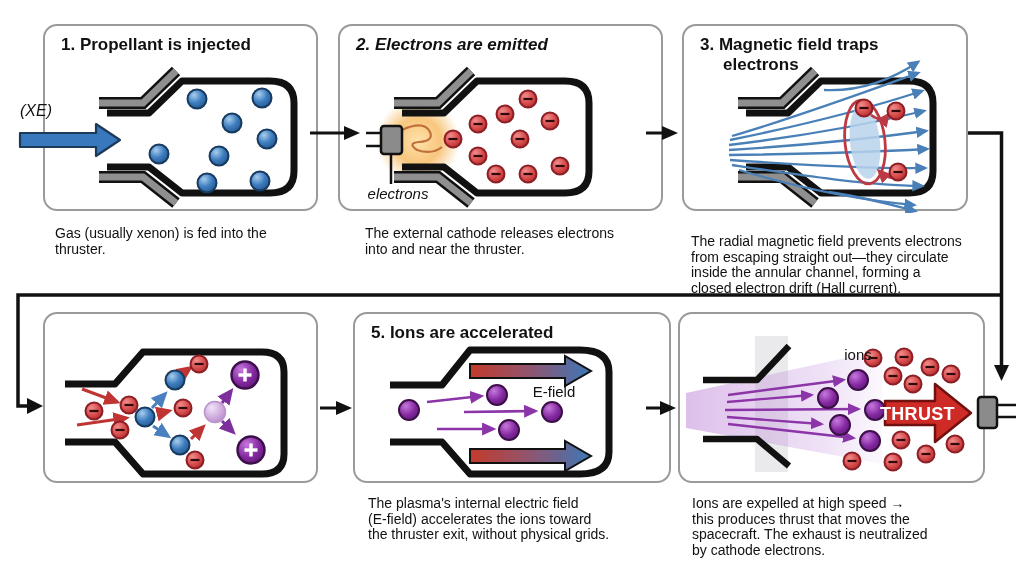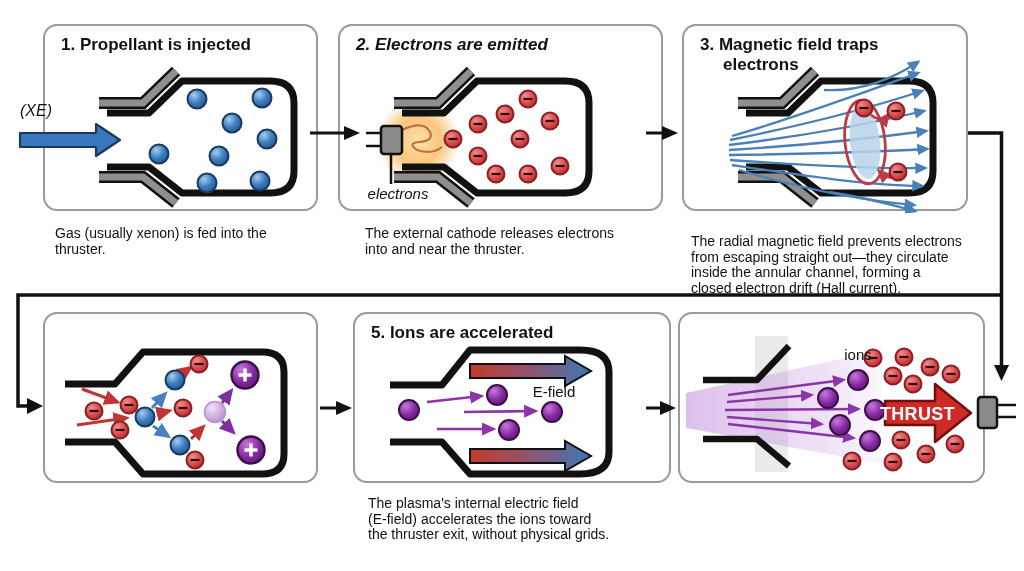--- a/index.html
+++ b/index.html
@@ -318,20 +318,24 @@
 into and near the thruster.</div>
   <div class="caption" style="left:55px;top:226px;width:260px;">Gas (usually xenon) is fed into the
 thruster.</div>
   <div class="caption" style="left:691px;top:234px;width:310px;">The radial magnetic field prevents electrons
 from escaping straight out—they circulate
 inside the annular channel, forming a
 closed electron drift (Hall current).</div>
   <div class="caption" style="left:368px;top:496px;width:280px;">The plasma's internal electric field
 (E-field) accelerates the ions toward
 the thruster exit, without physical grids.</div>
+  <div class="caption" style="left:692px;top:496px;width:290px;">Ions are expelled at high speed →
+this produces thrust that moves the
+spacecraft. The exhaust is neutralized
+by cathode electrons.</div>
 
   <svg id="overlay" width="1024" height="571" viewBox="0 0 1024 571">
     <g stroke="#111" stroke-width="3" fill="#111">
       <g>
         <line x1="310" y1="133" x2="346" y2="133"></line>
           <polygon points="344,126 360,133 344,140" stroke="none"></polygon>
       </g>
       <g>
         <line x1="646" y1="133" x2="664" y2="133"></line>
           <polygon points="662,126 678,133 662,140" stroke="none"></polygon>

